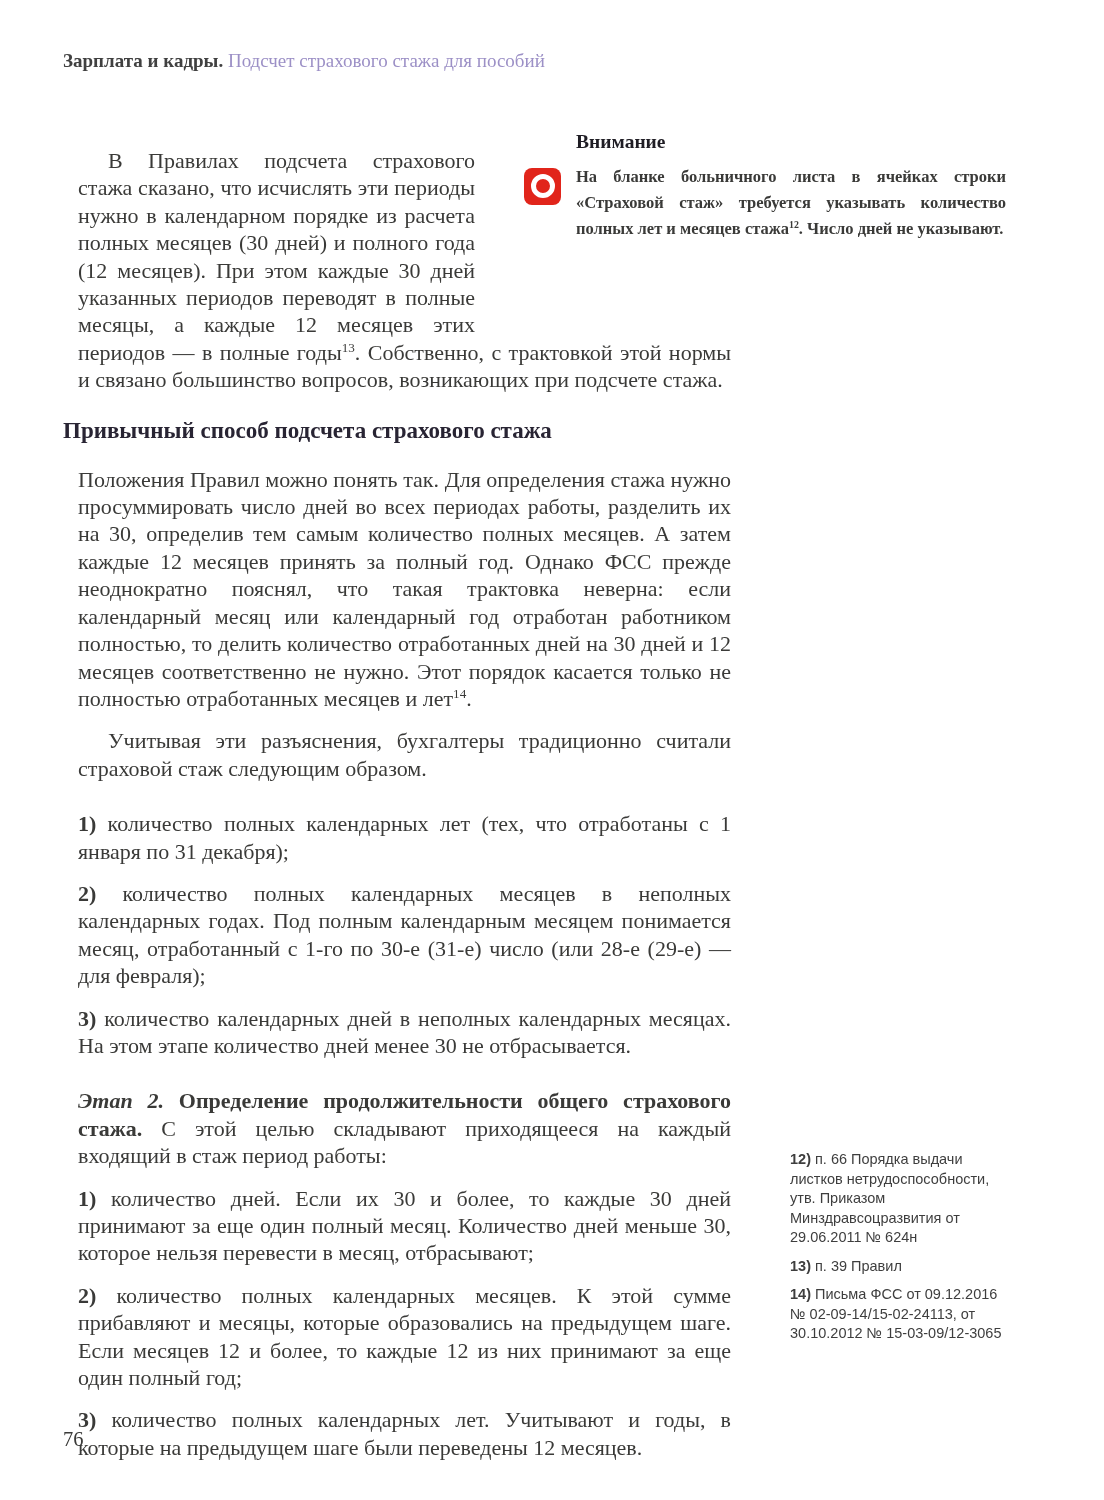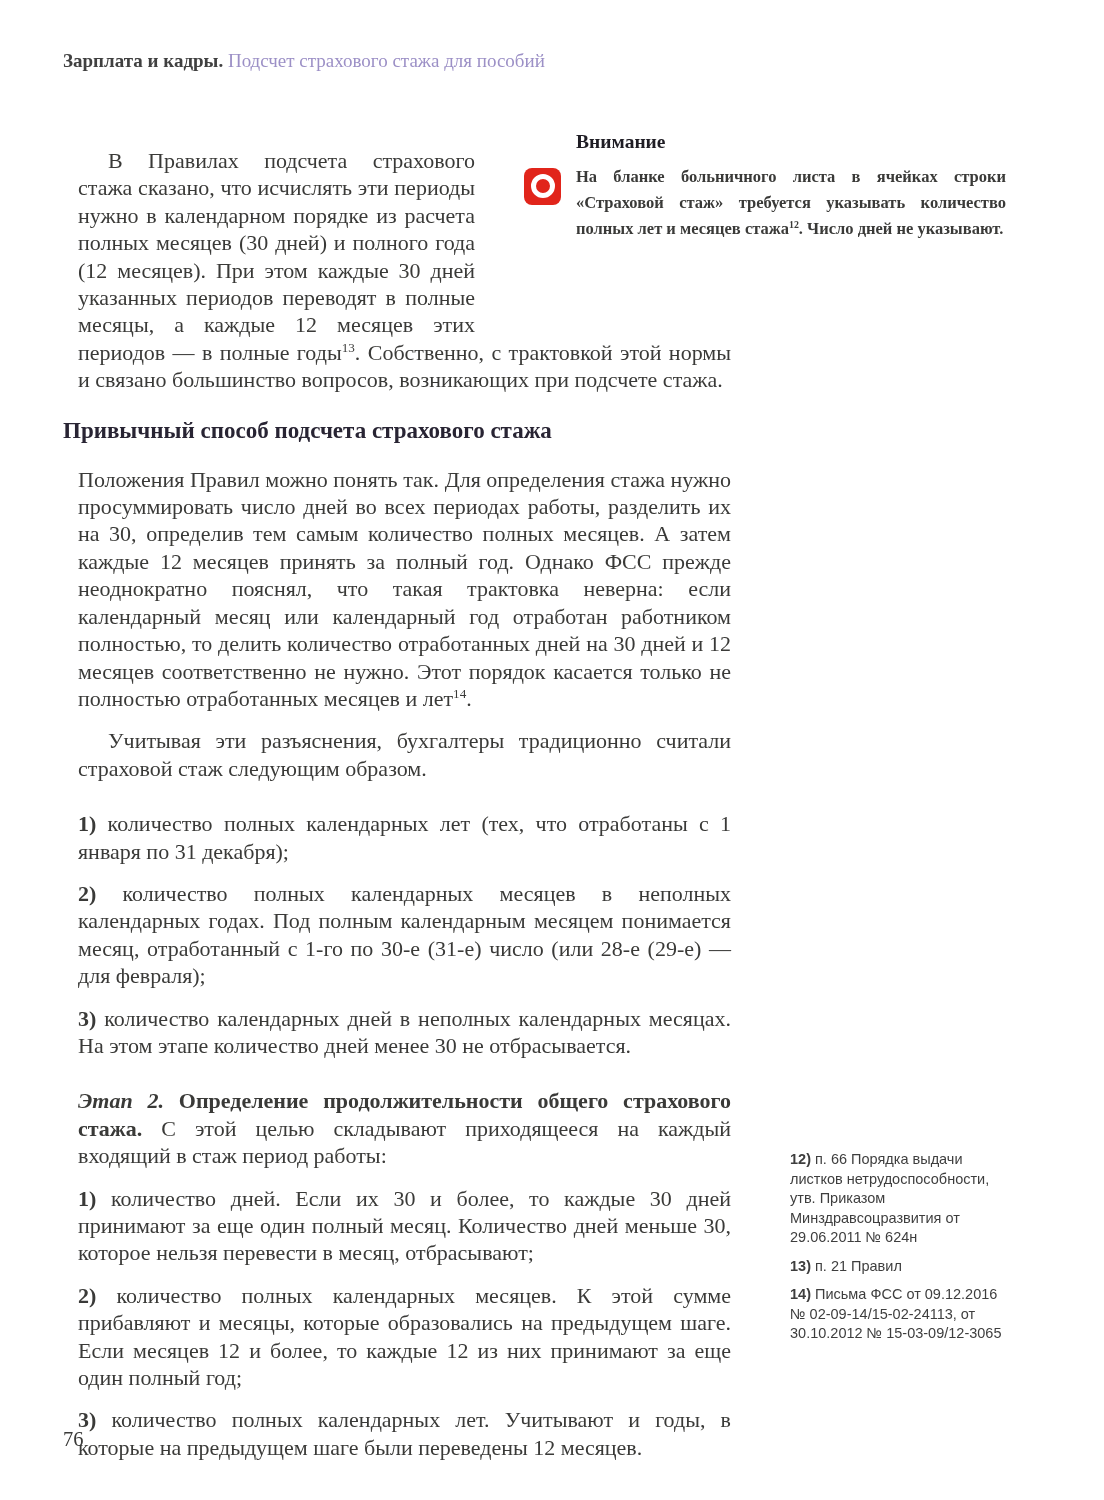--- a/index.html
+++ b/index.html
@@ -82,19 +82,19 @@
       <p class="body-p"><span class="stage-label">Этап 2.</span><span class="stage-bold"> Определение продолжительности общего страхового стажа.</span><span> С этой целью складывают приходящееся на каждый входящий в стаж период работы:</span></p>
       <p class="body-p"><span class="list-num">1)</span><span> количество дней. Если их 30 и более, то каждые 30 дней принимают за еще один полный месяц. Количество дней меньше 30, которое нельзя перевести в месяц, отбрасывают;</span></p>
       <p class="body-p"><span class="list-num">2)</span><span> количество полных календарных месяцев. К этой сумме прибавляют и месяцы, которые образовались на предыдущем шаге. Если месяцев 12 и более, то каждые 12 из них принимают за еще один полный год;</span></p>
       <p class="body-p"><span class="list-num">3)</span><span> количество полных календарных лет. Учитывают и годы, в которые на предыдущем шаге были переведены 12 месяцев.</span></p>
     </div>
 
   </div>
 
   <aside class="footnotes">
     <p class="footnote"><span class="fn-num">12)</span><span> п. 66 Порядка выдачи листков нетрудоспособности, утв. Приказом Минздравсоцразвития от 29.06.2011 № 624н</span></p>
-    <p class="footnote"><span class="fn-num">13)</span><span> п. 21 Правил</span></p>
+    <p class="footnote"><span class="fn-num">13)</span><span> п. 39 Правил</span></p>
     <p class="footnote"><span class="fn-num">14)</span><span> Письма ФСС от 09.12.2016 № 02-09-14/15-02-24113, от 30.10.2012 № 15-03-09/12-3065</span></p>
   </aside>
 
   <div class="page-number">76</div>
 
 </div>
 
 </body></html>

